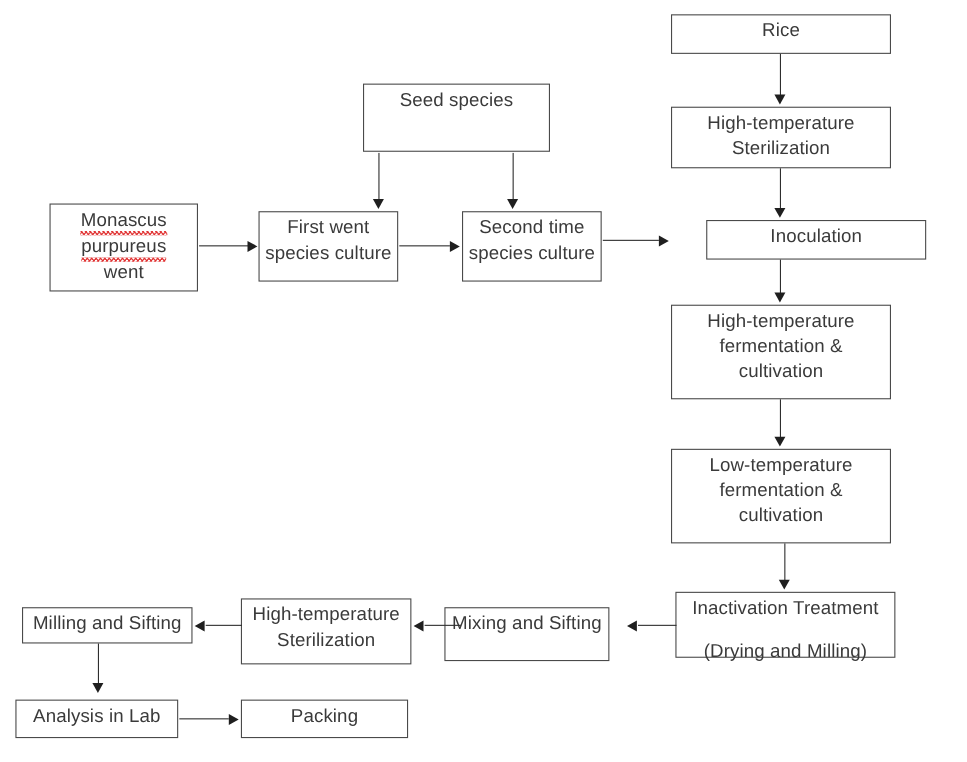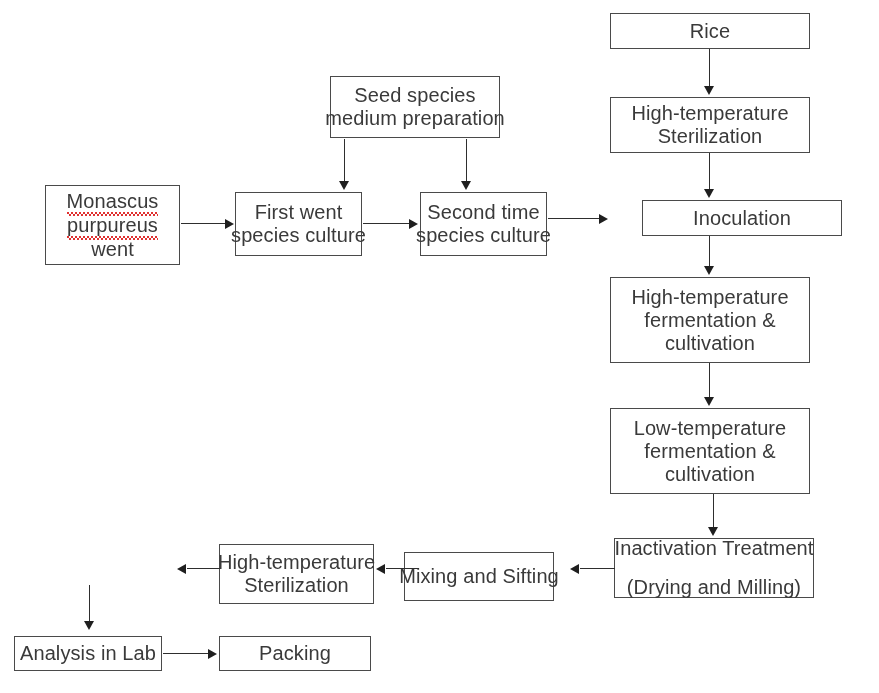--- a/index.html
+++ b/index.html
@@ -17,24 +17,24 @@
     overflow: hidden;
   }
   .node {
     position: absolute;
     box-sizing: border-box;
     border: 1px solid #4a4a4a;
     background: #ffffff;
     display: flex;
     flex-direction: column;
     align-items: center;
-    justify-content: center;
+    justify-content: flex-start;
     text-align: center;
     color: #3a3a3a;
-    font-size: 20px;
+    font-size: 17px;
     line-height: 23px;
     letter-spacing: 0.1px;
     padding: 2px 16px;
   }
   .node .ln {
     display: block;
     white-space: nowrap;
   }
   
   .misspelled {
@@ -101,21 +101,20 @@
     <span class="ln">species culture</span>
   </div>
 
   <div class="node" style="left:420px; top:192px; width:127px; height:64px;">
     <span class="ln">Second time</span>
     <span class="ln">species culture</span>
   </div>
 
   <div class="node" style="left:330px; top:76px; width:170px; height:62px;">
     <span class="ln">Seed species</span>
-    <span class="ln">medium preparation</span>
   </div>
 
   <div class="node" style="left:610px; top:13px; width:200px; height:36px;">
     <span class="ln">Rice</span>
   </div>
 
   <div class="node" style="left:610px; top:97px; width:200px; height:56px;">
     <span class="ln">High-temperature</span>
     <span class="ln">Sterilization</span>
   </div>
@@ -143,20 +142,23 @@
 
   <div class="node" style="left:404px; top:552px; width:150px; height:49px;">
     <span class="ln">Mixing and Sifting</span>
   </div>
 
   <div class="node" style="left:219px; top:544px; width:155px; height:60px;">
     <span class="ln">High-temperature</span>
     <span class="ln">Sterilization</span>
   </div>
 
+  <div class="node" style="left:20px; top:552px; width:155px; height:33px;">
+    <span class="ln">Milling and Sifting</span>
+  </div>
 
   <div class="node" style="left:219px; top:636px; width:152px; height:35px;">
     <span class="ln">Packing</span>
   </div>
 
   <div class="node" style="left:14px; top:636px; width:148px; height:35px;">
     <span class="ln">Analysis in Lab</span>
   </div>
 
   <div class="edge h" style="left:181px; top:223px; width:45px;"></div>

